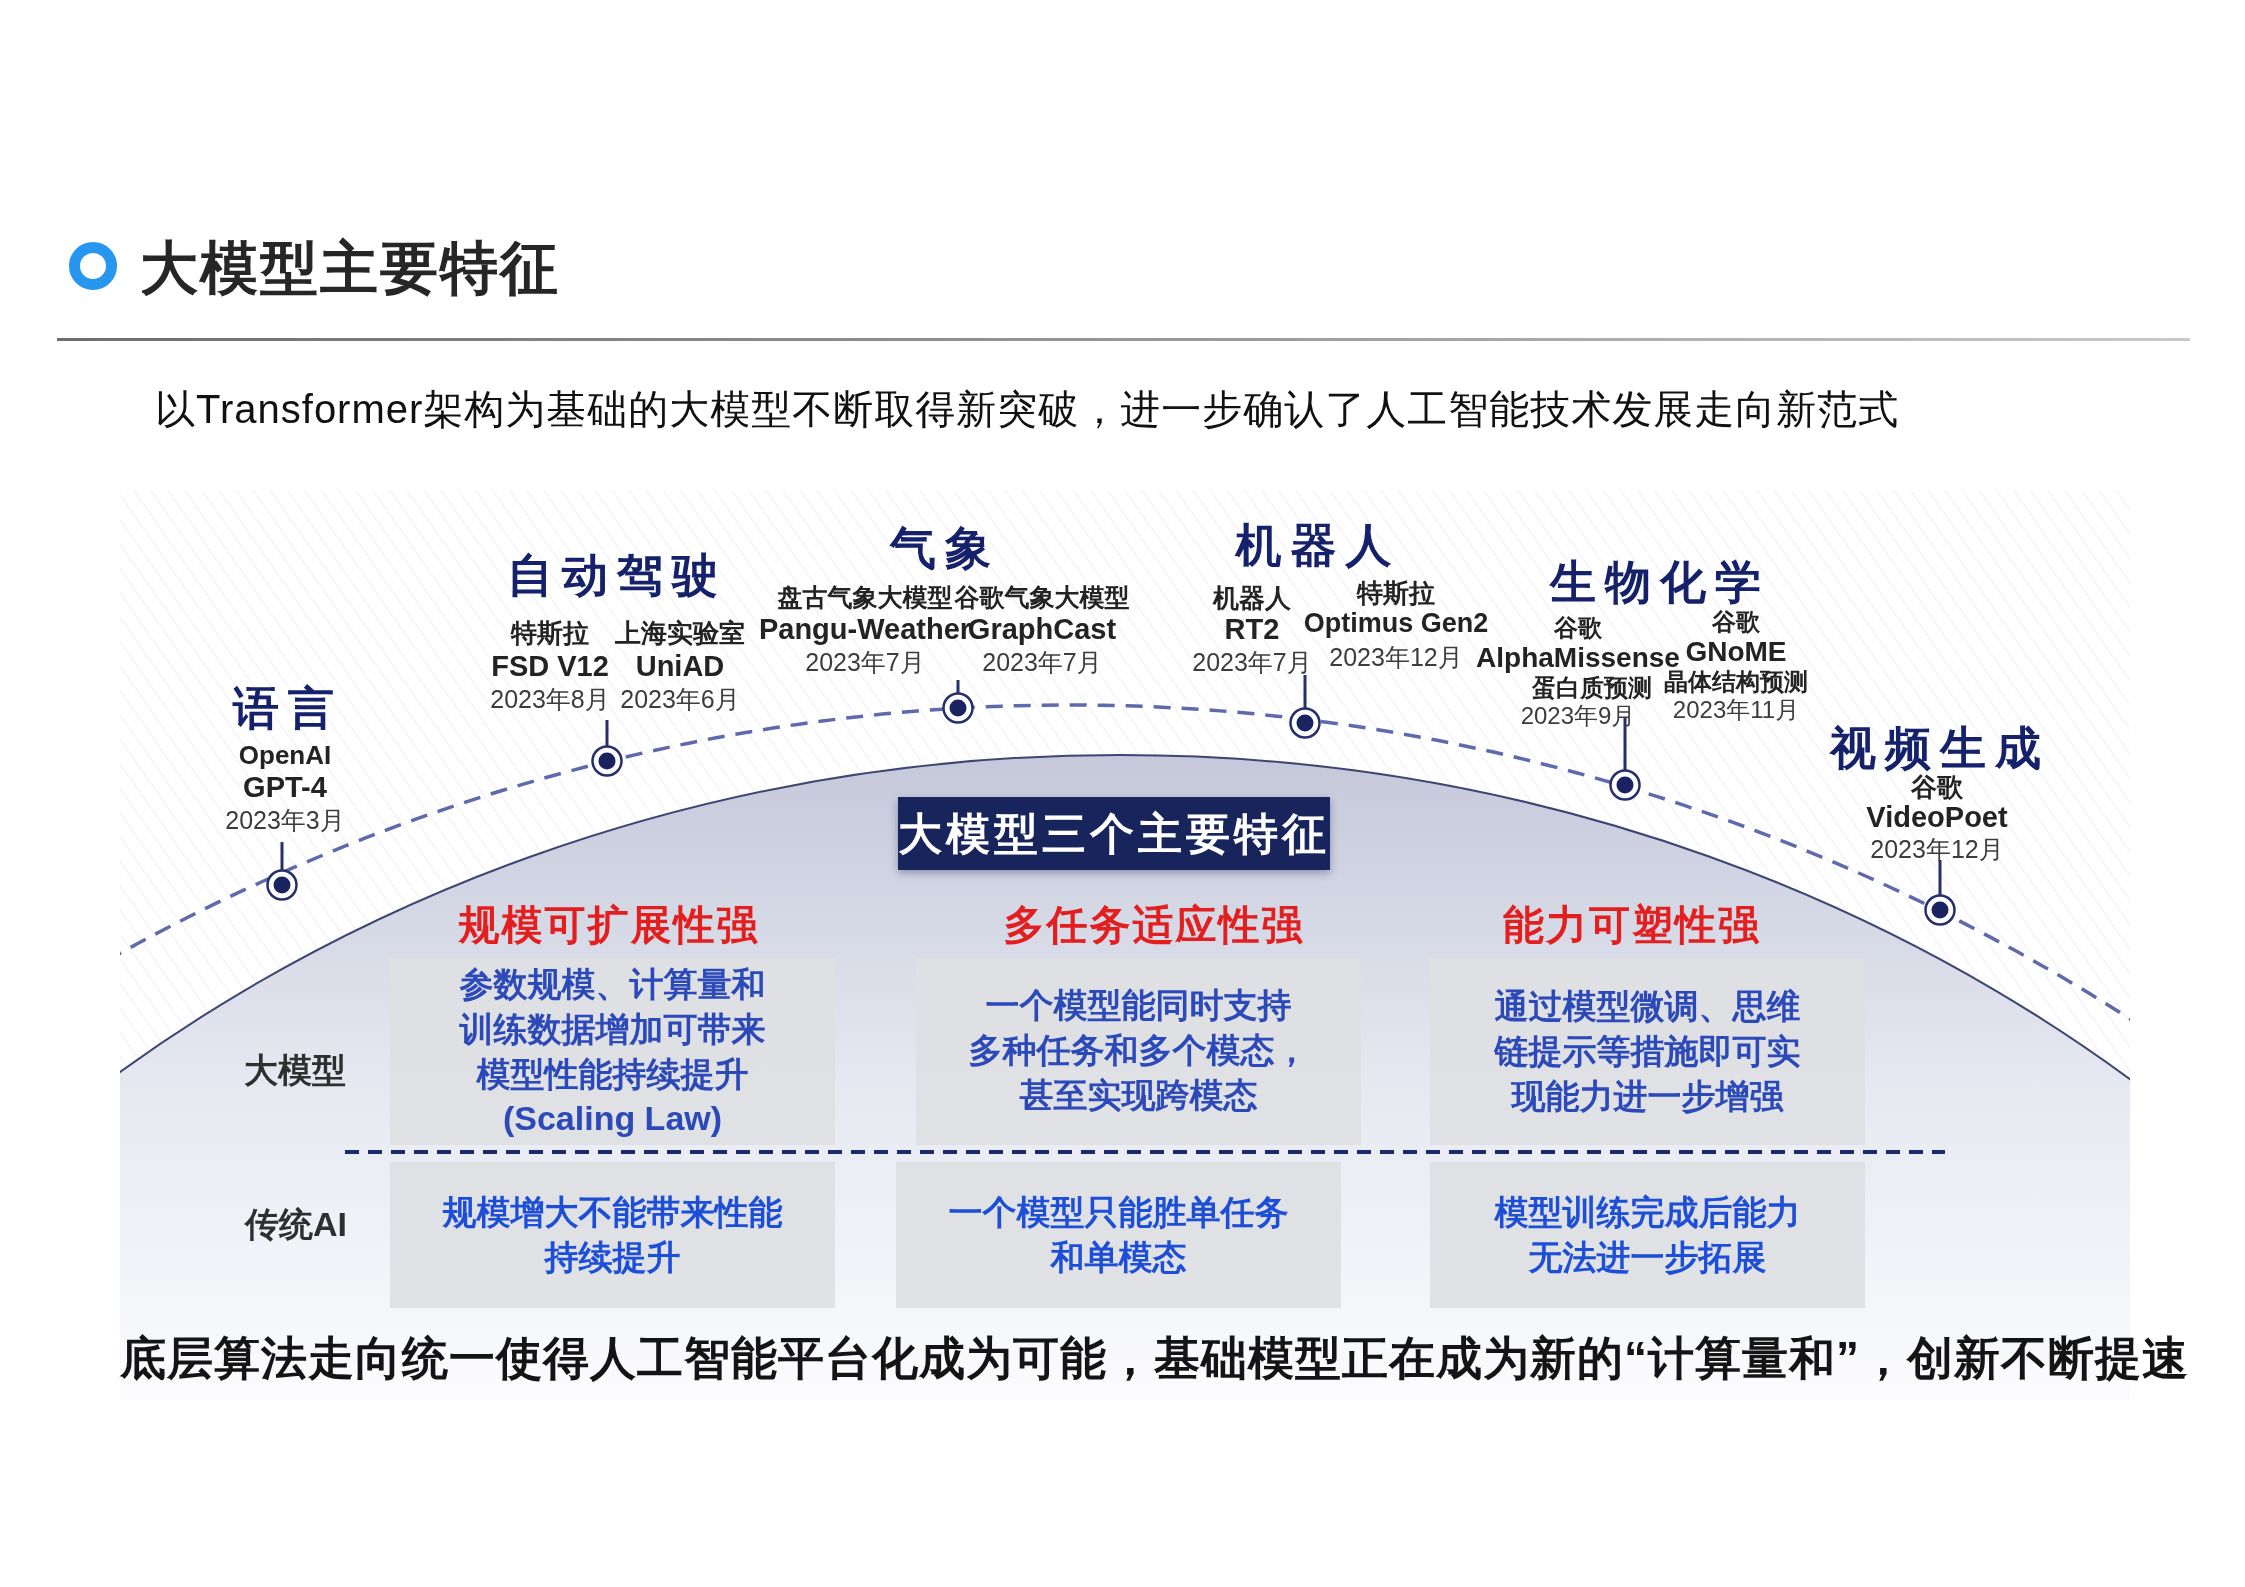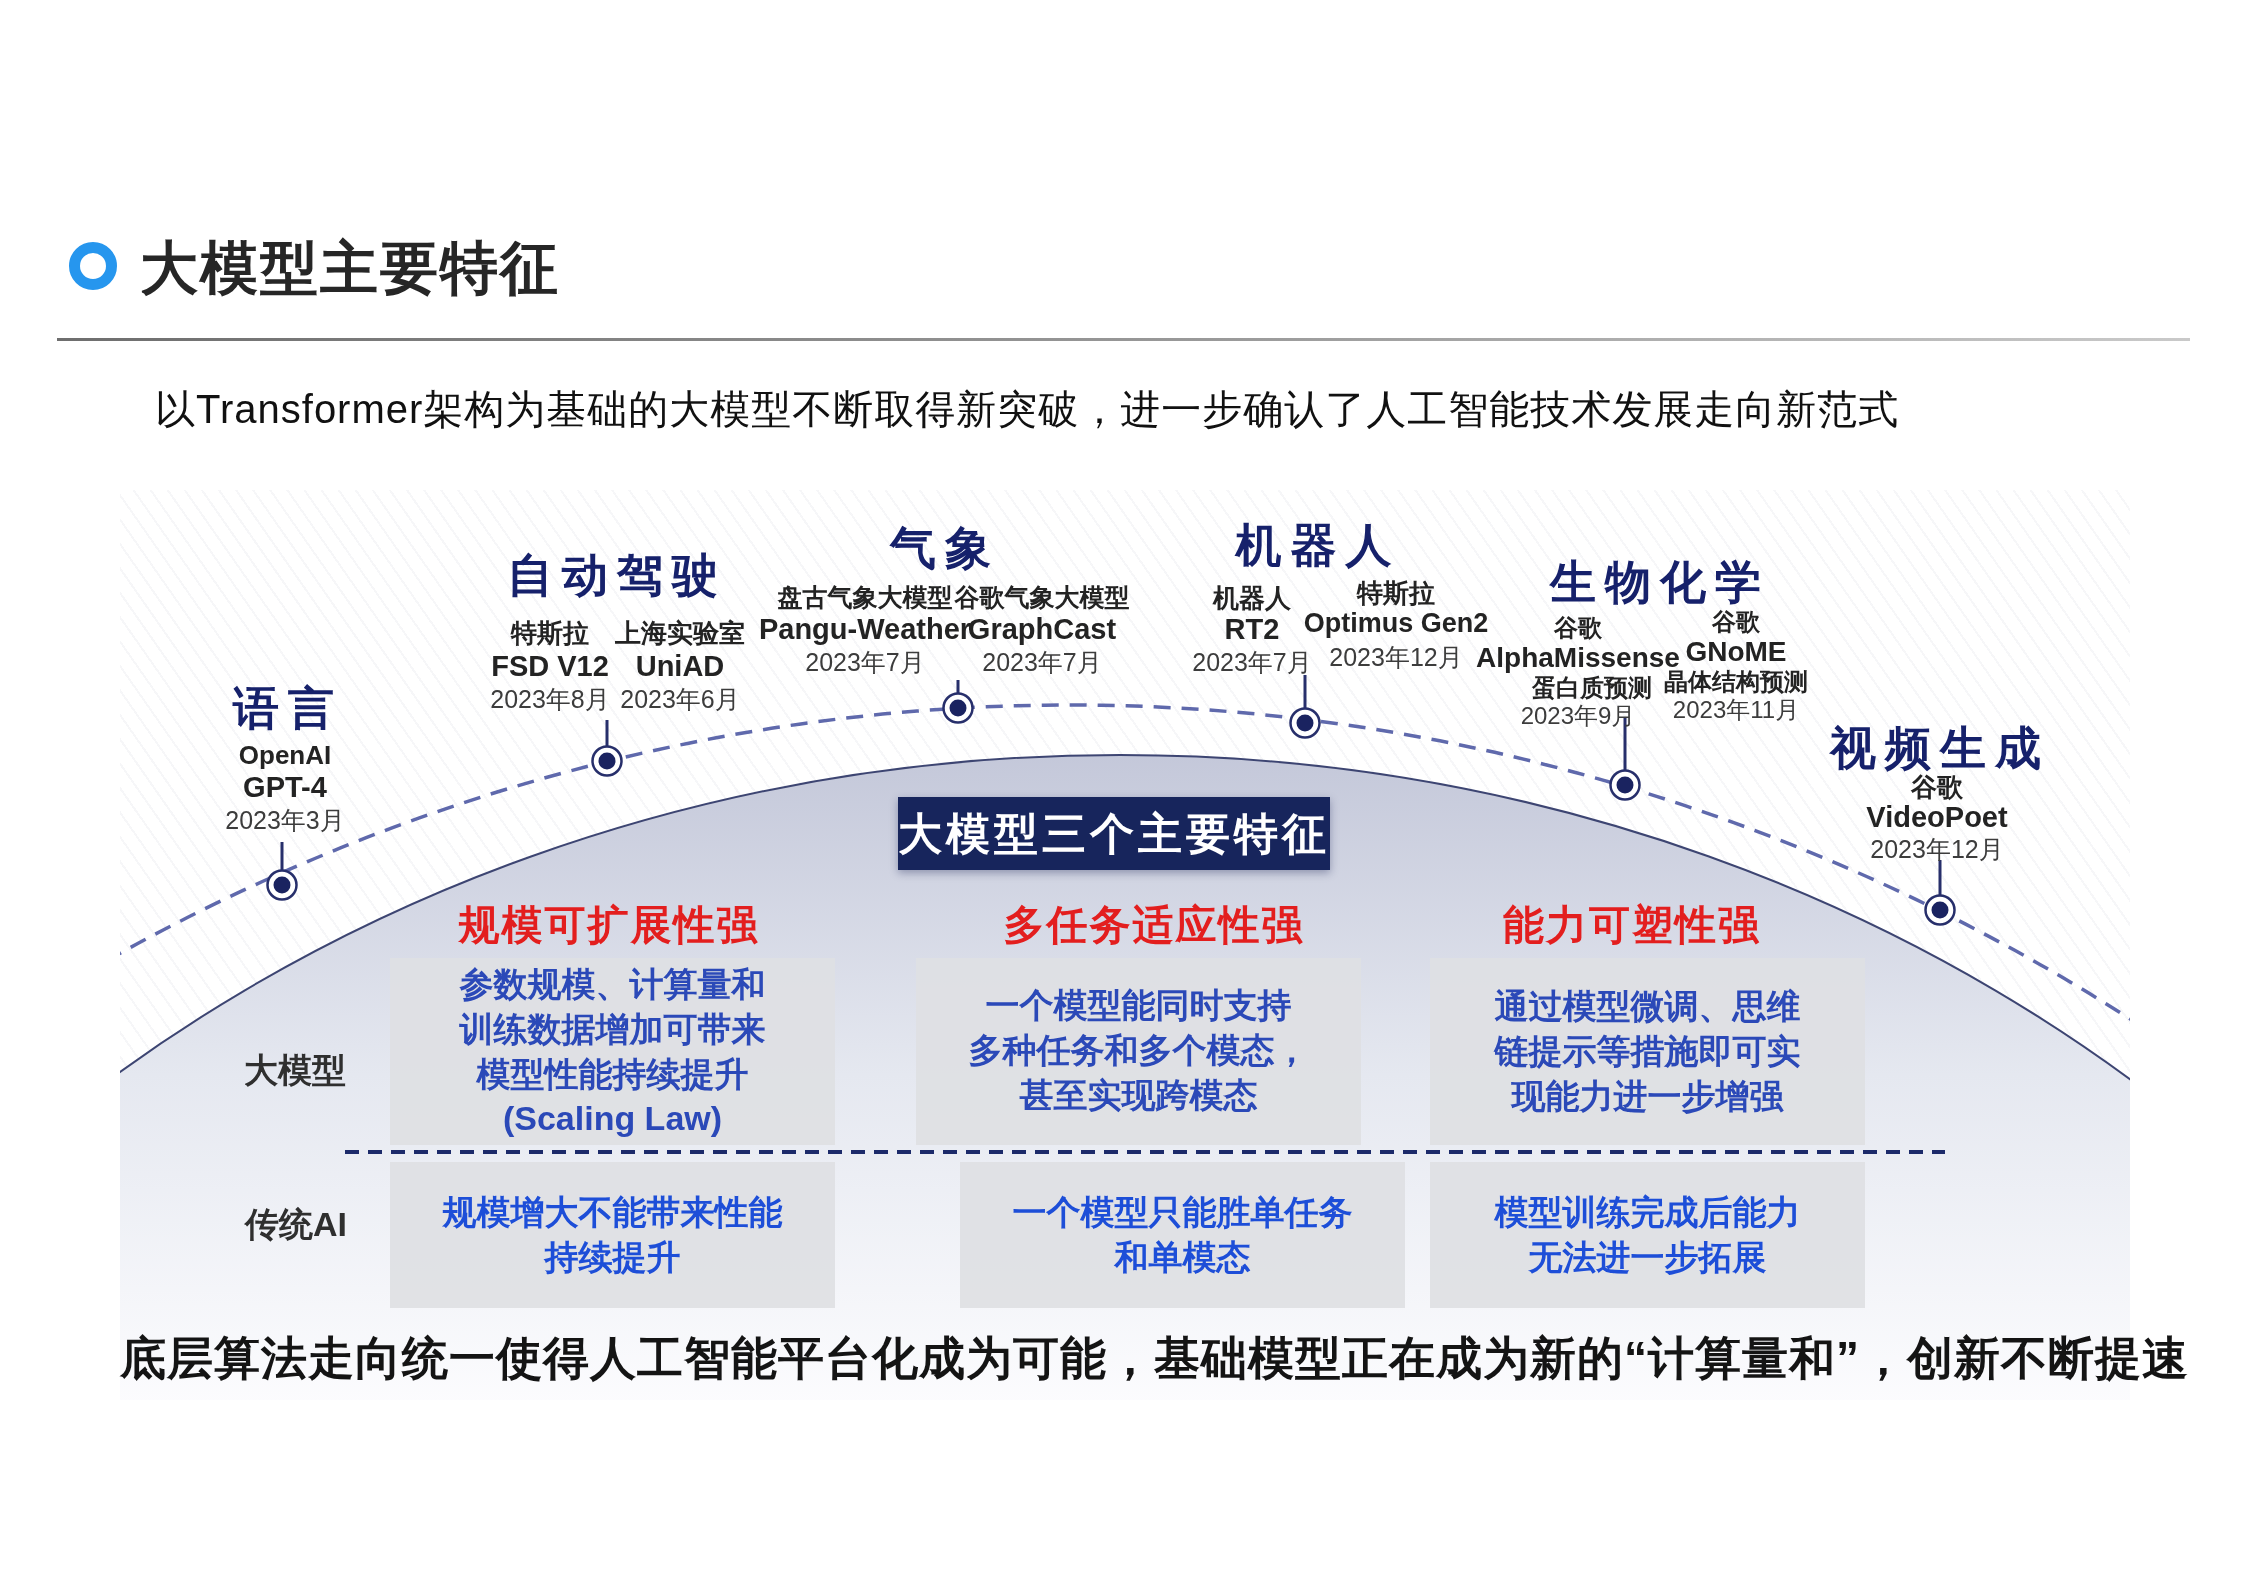--- a/index.html
+++ b/index.html
@@ -215,21 +215,21 @@
 链提示等措施即可实
 现能力进一步增强</div>
   </div>
 
   <div class="divider"></div>
 
   <div class="cmp-box row2" style="left:270px;width:445px;">
     <div class="cmp-text orange">规模增大不能带来性能
 持续提升</div>
   </div>
-  <div class="cmp-box row2" style="left:840px;width:445px;">
+  <div class="cmp-box row2" style="left:776px;width:445px;">
     <div class="cmp-text orange">一个模型只能胜单任务
 和单模态</div>
   </div>
   <div class="cmp-box row2" style="left:1310px;width:435px;">
     <div class="cmp-text orange">模型训练完成后能力
 无法进一步拓展</div>
   </div>
 
   <div class="row-label" style="left:175px;top:558px;">大模型</div>
   <div class="row-label" style="left:176px;top:712px;">传统AI</div>

